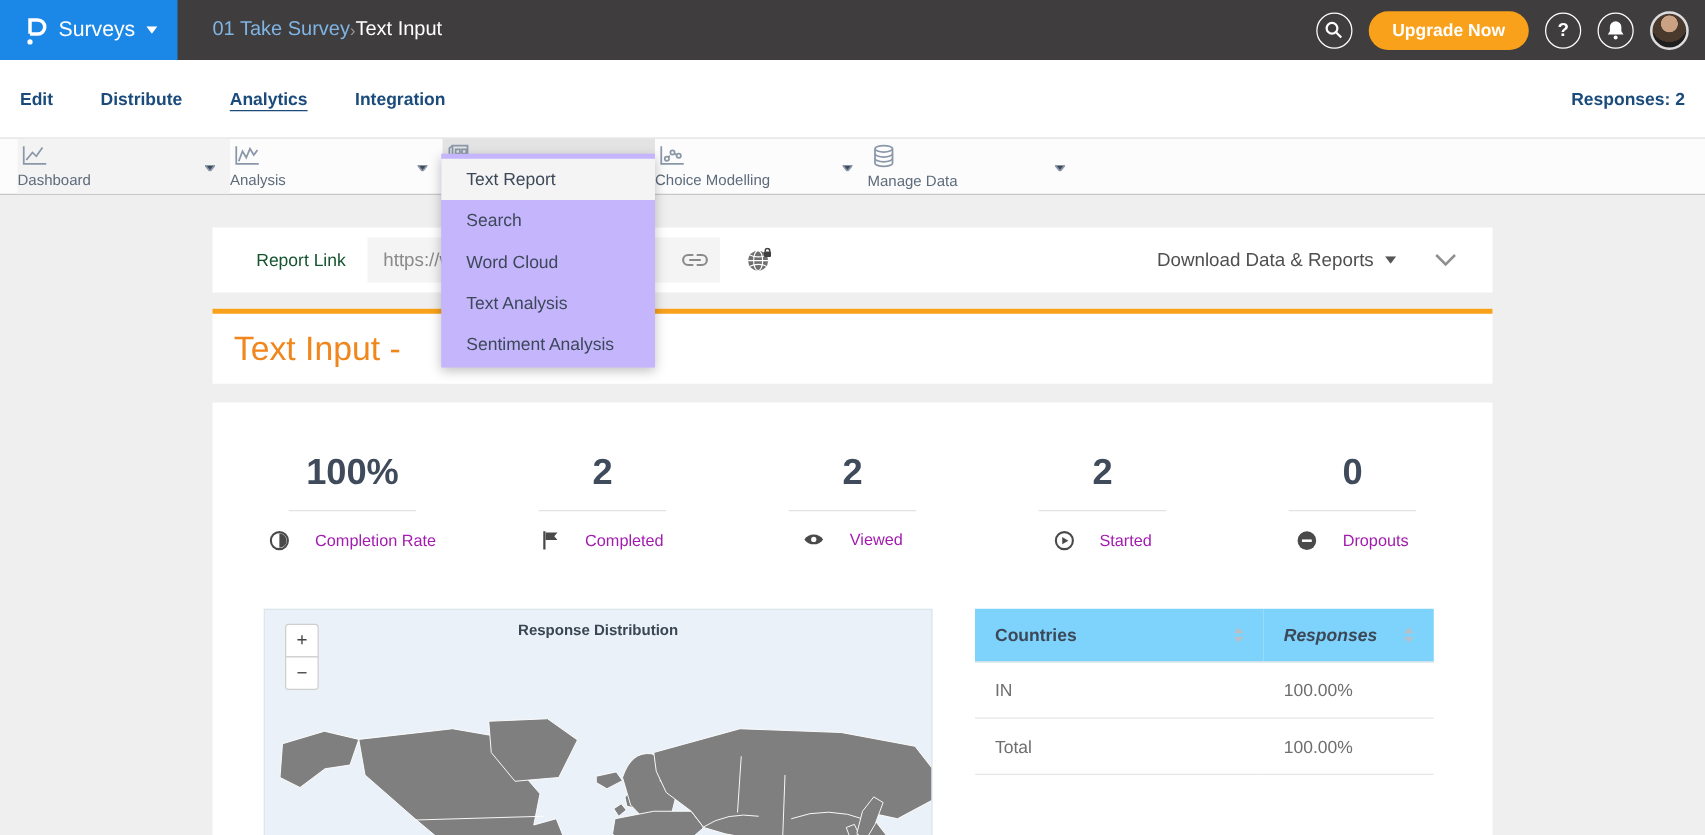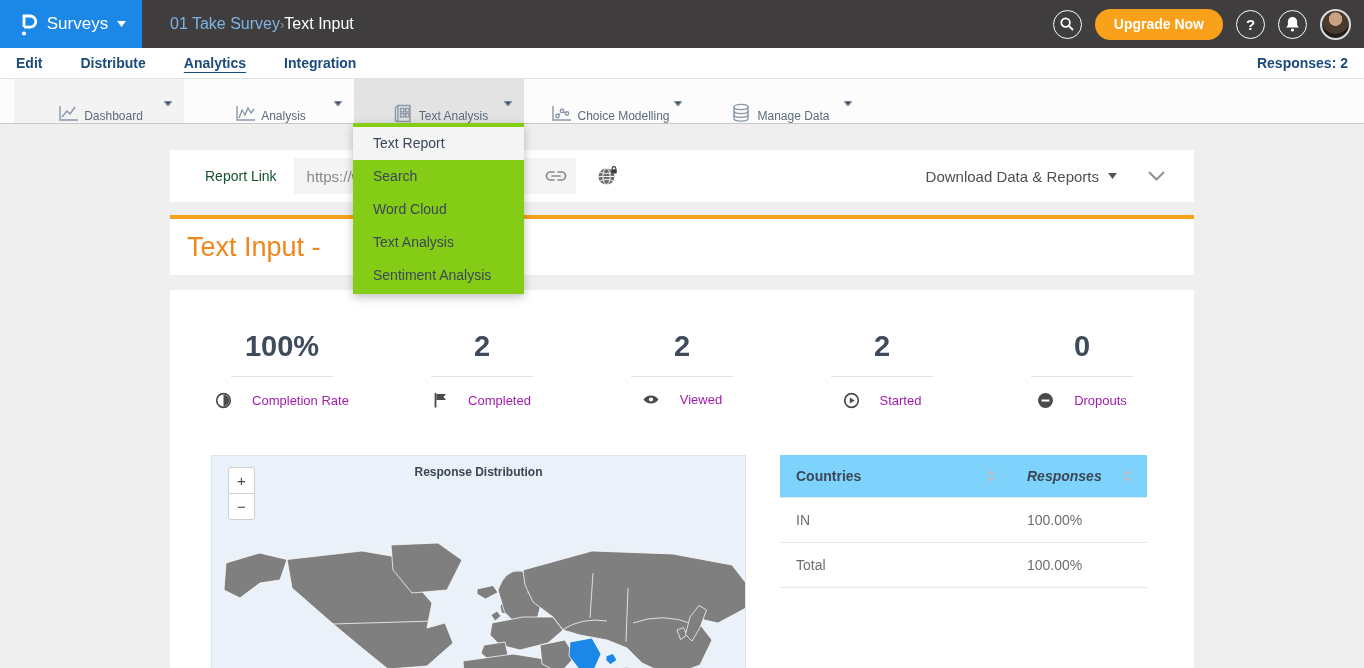--- a/index.html
+++ b/index.html
@@ -13,28 +13,28 @@
   .breadcrumb{margin-left:28px;display:flex;align-items:center;font-size:16px;}
   .crumb-survey{color:#7FB4E4;cursor:pointer;}
   .crumb-sep{color:#9a9a9a;font-size:13px;}
   .crumb-page{color:#fff;}
   .top-actions{margin-left:auto;display:flex;align-items:center;gap:13px;padding-right:13px;}
   .icon-circle{width:29px;height:29px;border:1.5px solid #fff;border-radius:50%;display:flex;align-items:center;justify-content:center;color:#fff;font-weight:bold;font-size:15px;cursor:pointer;box-sizing:border-box;}
   .upgrade-btn{height:31px;border:none;border-radius:16px;background:#F9A11B;color:#fff;font-weight:bold;font-size:14px;padding:0 19px;cursor:pointer;font-family:inherit;}
   .avatar{width:31px;height:31px;border-radius:50%;border:2px solid #ddd;background:radial-gradient(circle at 50% 30%,#caa183 0 28%,#4a3a2e 30% 62%,#1f1f1f 63%);cursor:pointer;box-sizing:border-box;}
 
   
-  .subnav{height:30px;background:#fff;display:flex;align-items:center;padding:0 16px;gap:38px;font-size:14px;font-weight:bold;color:#1A4B7B;}
+  .subnav{height:30px;background:#fff;display:flex;align-items:center;padding:16px 16px;gap:38px;font-size:14px;font-weight:bold;color:#1A4B7B;}
   .subnav-item{cursor:pointer;}
   .subnav-item.active{text-decoration:underline;text-underline-offset:4px;}
   .responses-label{margin-left:auto;font-weight:bold;color:#1A4B7B;}
 
   
   .tabbar{height:44px;background:#fcfcfc;border-top:1px solid #e2e2e2;border-bottom:1px solid #c8c8c8;display:flex;padding-left:14px;box-sizing:content-box;}
-  .tab{width:170px;position:relative;display:flex;flex-direction:row;align-items:flex-end;justify-content:center;gap:3px;cursor:pointer;}
+  .tab{width:170px;position:relative;display:flex;flex-direction:column;align-items:flex-start;justify-content:center;gap:3px;cursor:pointer;}
   .tab.shaded{background:#f3f3f3;}
   .tab.selected{background:#e3e3e3;}
   .tab-label{font-size:12px;color:#5E6B7C;}
   .tab-caret{position:absolute;right:12px;top:50%;transform:translateY(-50%);}
   .tab svg{stroke:#8A97A8;fill:none;stroke-width:1.4;}
 
   
   .content{margin:0 170px;width:1024px;}
   .report-card{margin-top:26px;height:52px;background:#fff;display:flex;align-items:center;}
   .rl-label{margin-left:35px;font-size:14px;color:#14532d;}
@@ -70,21 +70,21 @@
   .table-panel{width:367px;}
   table{width:100%;border-collapse:collapse;font-size:14px;}
   th{background:#7dd3fc;padding:13px 16px;color:#3C4858;font-weight:bold;text-align:left;border-bottom:1px solid #e6e6e6;cursor:pointer;}
   th.col-responses{width:104px;font-style:italic;}
   td{padding:14px 16px;color:#6e6e6e;border-bottom:1px solid #e6e6e6;background:#fff;}
   .th-inner{display:flex;align-items:center;}
   .th-inner .spacer{flex:1;}
   .sort-icon{display:flex;margin-left:8px;}
 
   
-  .dropdown{position:absolute;left:353px;top:123px;width:171px;background:#84cc16;box-shadow:0 3px 9px rgba(0,0,0,0.25);z-index:50;padding:4px 0 2px;}
+  .dropdown{position:absolute;left:353px;top:123px;width:171px;background:#c4b5fd;box-shadow:0 3px 9px rgba(0,0,0,0.25);z-index:50;padding:4px 0 2px;}
   .dd-item{height:33px;line-height:33px;padding:0 20px;font-size:14px;color:#3C4858;cursor:pointer;}
   .dd-item.hovered{background:#f4f4f4;}
 </style>
 </head>
 <body>
 
 <div class="page">
 
   <header class="topbar">
     <div class="brand">

